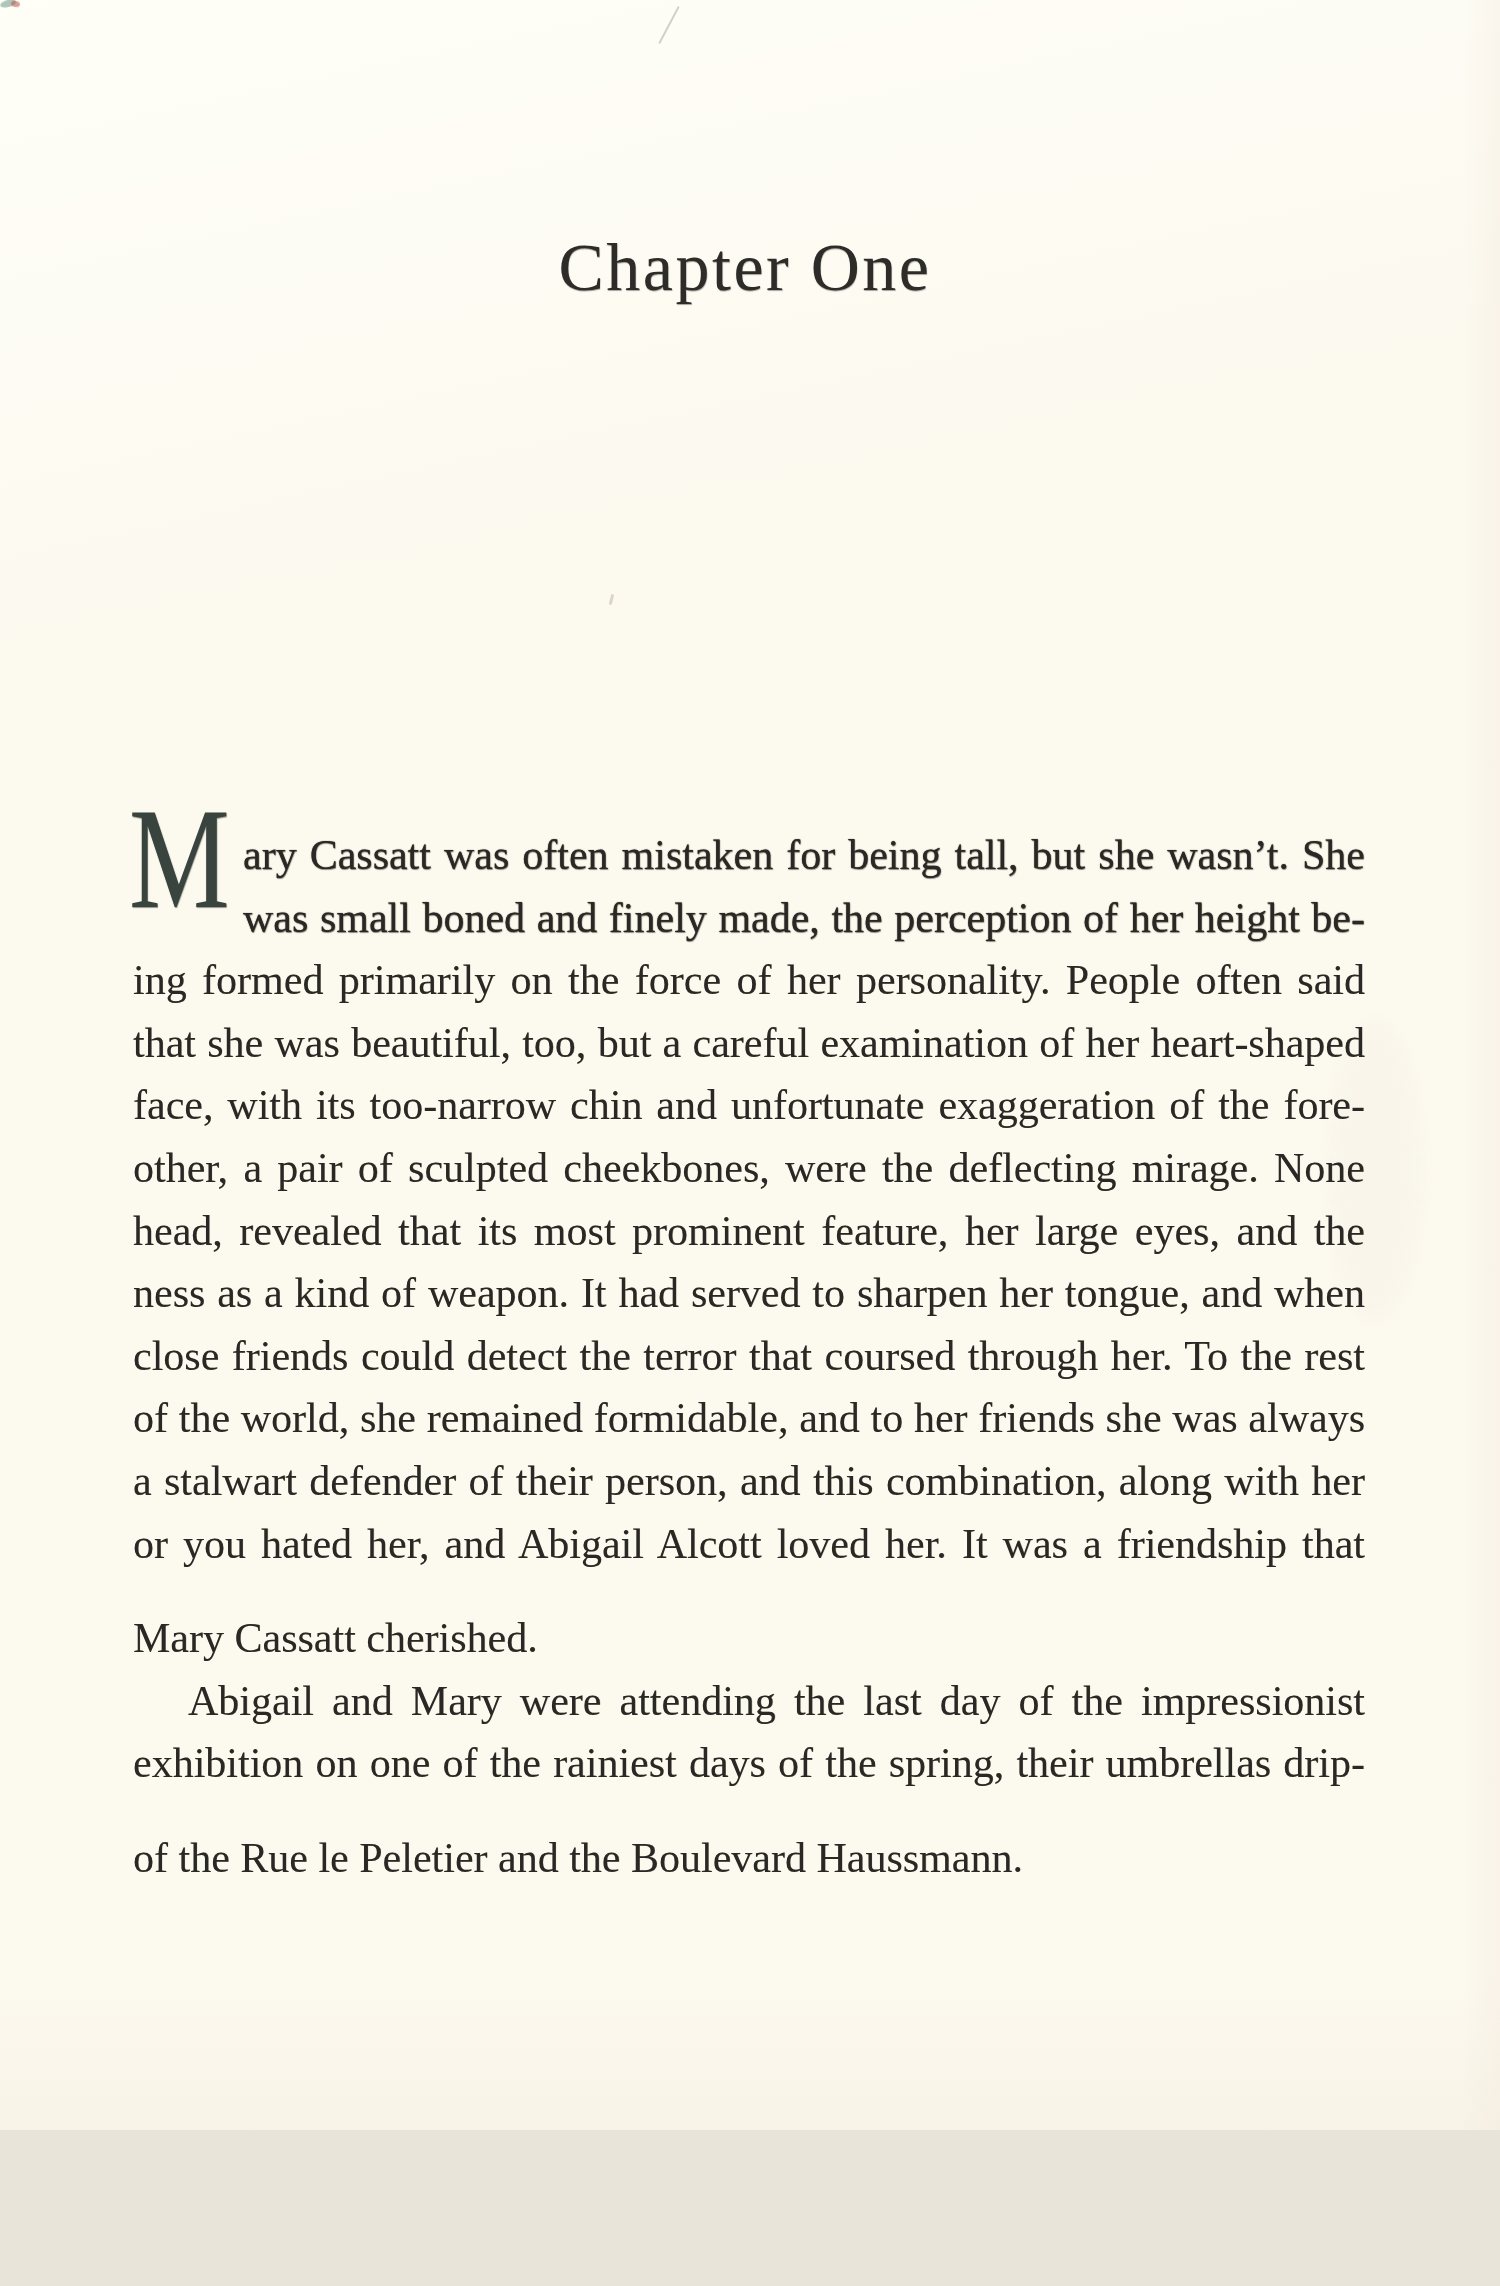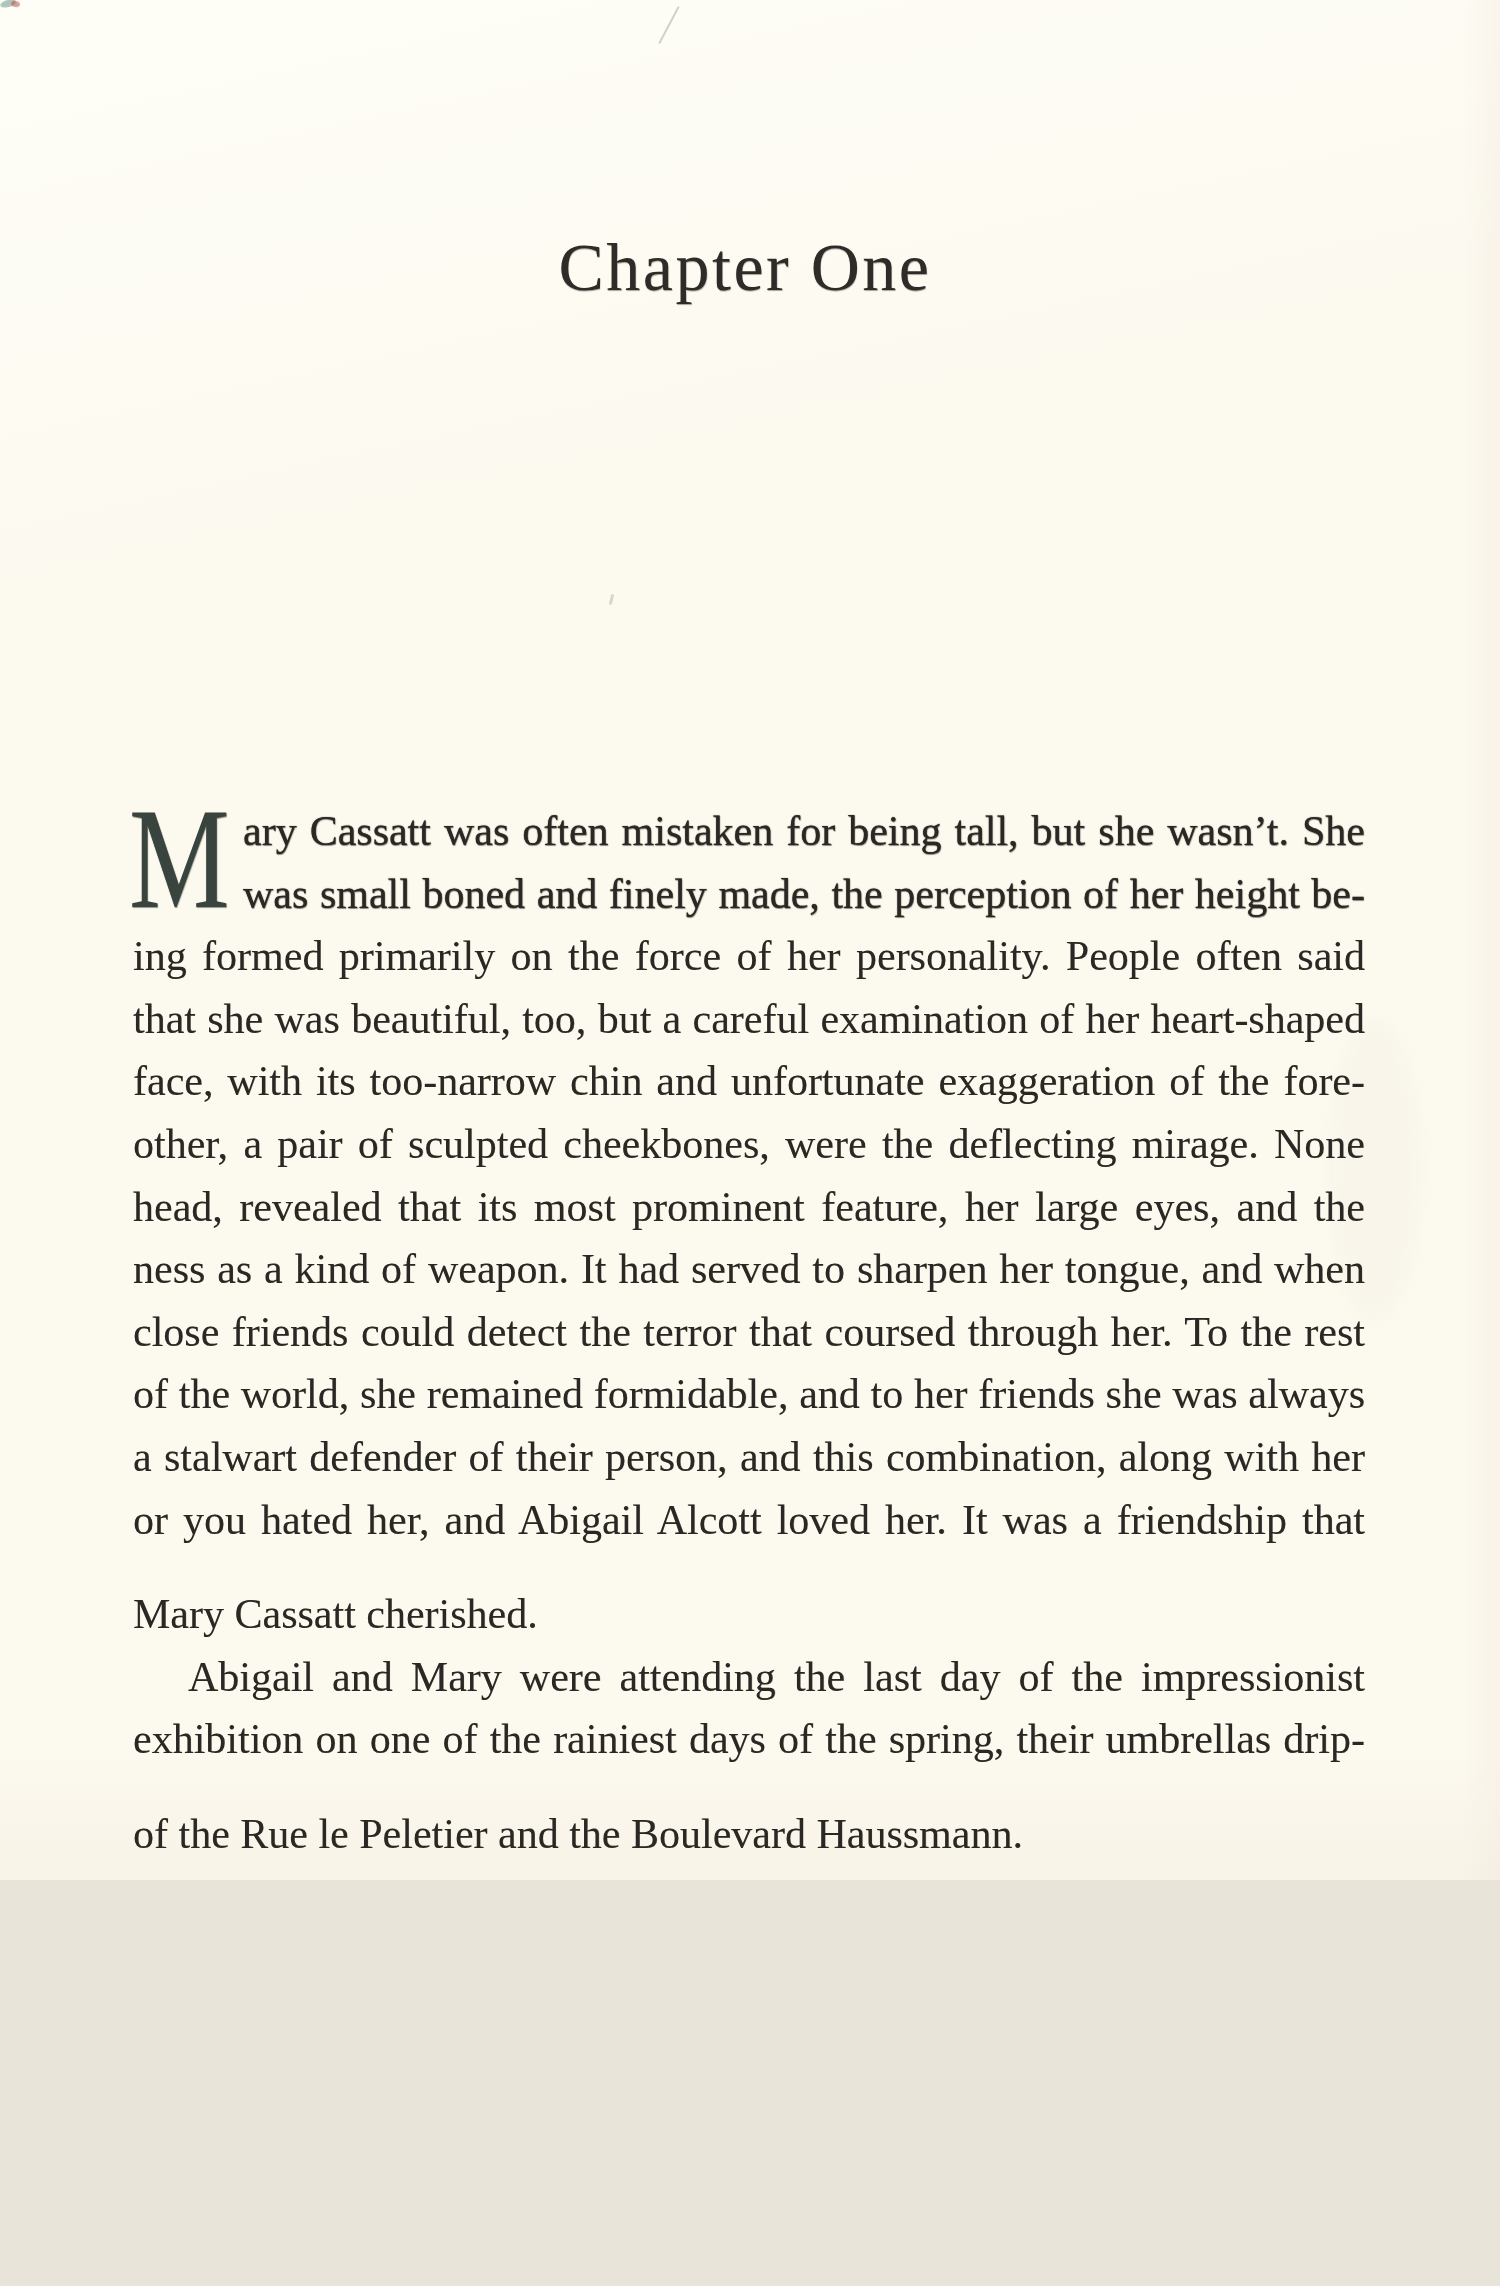--- a/index.html
+++ b/index.html
@@ -1,18 +1,18 @@
 <!DOCTYPE html>
 <html><head>
 <meta charset="utf-8">
 <style>
   html,body{margin:0;padding:0;background:#e8e4da;}
   .page{
     position:relative;
-    width:1500px;height:1880px;
+    width:1500px;height:2130px;
     background:
       linear-gradient(to left, rgba(238,222,210,0.22), rgba(238,222,210,0) 2.5%),
       linear-gradient(to top, rgba(236,228,210,0.28), rgba(236,228,210,0) 7%),
       linear-gradient(168deg, rgba(255,255,249,0.85) 0%, rgba(255,255,249,0) 28%),
       #fcf9ef;
     overflow:hidden;
     font-family:"Liberation Serif","DejaVu Serif",serif;
   }
   .chapter-title{
     position:absolute;
@@ -22,21 +22,21 @@
     padding-right:10px;
     text-align:center;
     font-size:68px;
     line-height:68px;
     letter-spacing:2.5px;
     color:#2d2c29;
     text-shadow:0.4px 0.5px 0.9px rgba(62,57,50,0.45);
   }
   .text-block{
     position:absolute;
-    left:133px;top:800px;
+    left:133px;top:824px;
     width:1232px;
     color:#2a2824;
     font-size:42px;
   }
   .text-line{
     height:62.6px;
     line-height:62.6px;
     text-align:justify;
     text-align-last:justify;
     white-space:normal;

